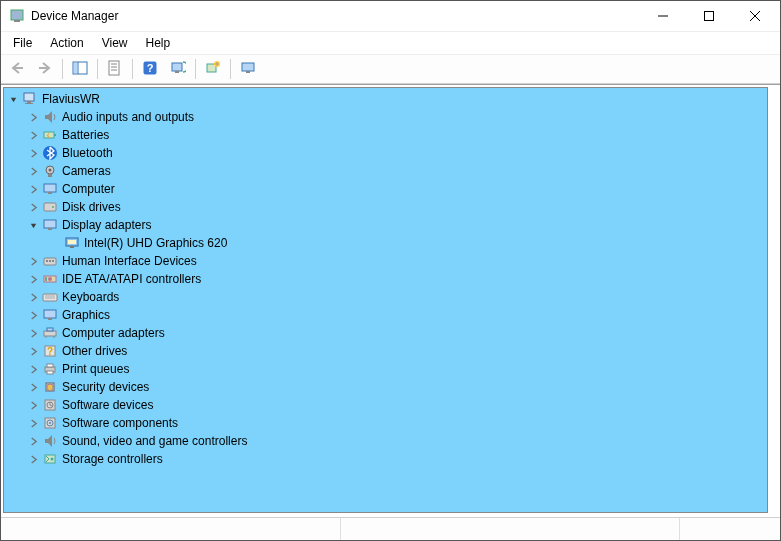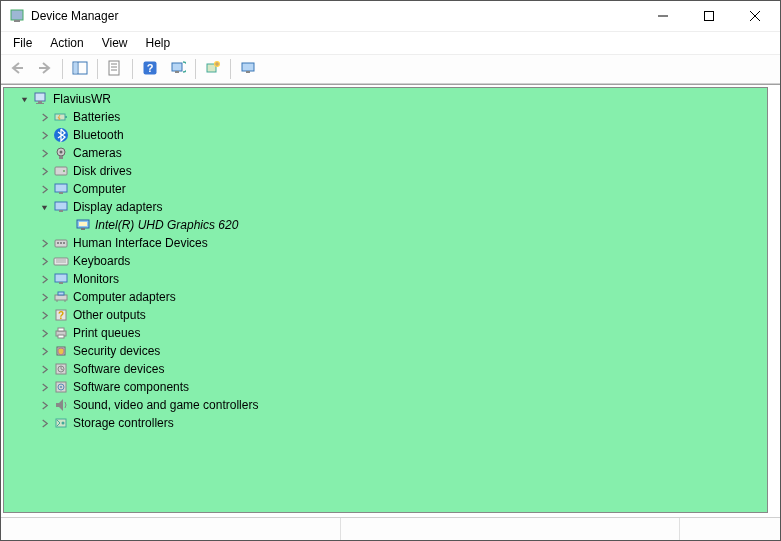--- a/index.html
+++ b/index.html
@@ -97,22 +97,22 @@
     flex: 1;
     position: relative;
     overflow: hidden;
     border-top: 1px solid #a0a0a0;
   }
   .tree-pane {
     position:absolute;
     left:2px; right:12px; top:2px; bottom:4px;
     overflow-y: auto;
     border: 1px solid #888;
-    background:#86efac;
-    padding: 2px 11px;
+    background:#7dd3fc;
+    padding: 2px 0;
   }
   .tree-row {
     display: flex;
     align-items: center;
     height: 18px;
     padding-left: 2px;
     white-space: nowrap;
   }
   .exp {
     width: 14px; height: 14px;
@@ -124,21 +124,21 @@
   .node-icon {
     width: 16px; height: 16px;
     display:flex; align-items:center; justify-content:center;
     margin-right: 4px;
   }
   .node-label {
     padding-right:6px;
   }
   .d0 { padding-left: 2px; }
   .d1 { padding-left: 22px; }
-  .d2 { padding-left: 44px; font-style: italic; }
+  .d2 { padding-left: 44px; }
   
   .statusbar {
     height: 22px;
     border-top: 1px solid #d0d0d0;
     display:flex; align-items:center;
     background:#fdfdfd;
   }
   .status-cell {
     flex:1; height:100%; border-right:1px solid #e0e0e0;
   }
@@ -264,20 +264,34 @@
           <span class="node-label">FlaviusWR</span>
         </div>
         <div class="tree-row d1">
           <span class="exp">
             <svg viewBox="0 0 10 10">
               <path d="M3 1 L8 5 L3 9" fill="none" stroke="#707070" stroke-width="1.4"></path>
             </svg>
           </span>
           <span class="node-icon">
             <svg viewBox="0 0 16 16" width="16" height="16">
+              <path d="M3 6 L6 6 L10 2 L10 14 L6 10 L3 10 Z" fill="#888"></path>
+              <path d="M12 5 Q14 8 12 11" fill="none" stroke="#888"></path>
+            </svg>
+          </span>
+          <span class="node-label">Audio inputs and outputs</span>
+        </div>
+        <div class="tree-row d1">
+          <span class="exp">
+            <svg viewBox="0 0 10 10">
+              <path d="M3 1 L8 5 L3 9" fill="none" stroke="#707070" stroke-width="1.4"></path>
+            </svg>
+          </span>
+          <span class="node-icon">
+            <svg viewBox="0 0 16 16" width="16" height="16">
               <rect x="2" y="5" width="10" height="6" fill="#cfe3c7" stroke="#4a9"></rect>
               <rect x="12" y="7" width="2" height="2" fill="#4a9"></rect>
               <path d="M7 6 L5 9 H7 L6 11" fill="none" stroke="#e8a23a"></path>
             </svg>
           </span>
           <span class="node-label">Batteries</span>
         </div>
         <div class="tree-row d1">
           <span class="exp">
             <svg viewBox="0 0 10 10">
@@ -308,39 +322,39 @@
           <span class="node-label">Cameras</span>
         </div>
         <div class="tree-row d1">
           <span class="exp">
             <svg viewBox="0 0 10 10">
               <path d="M3 1 L8 5 L3 9" fill="none" stroke="#707070" stroke-width="1.4"></path>
             </svg>
           </span>
           <span class="node-icon">
             <svg viewBox="0 0 16 16" width="16" height="16">
+              <rect x="2" y="3" width="12" height="8" fill="#b7d6f5" stroke="#3a77b5"></rect>
+              <rect x="6" y="11" width="4" height="2" fill="#888"></rect>
+            </svg>
+          </span>
+          <span class="node-label">Computer</span>
+        </div>
+        <div class="tree-row d1">
+          <span class="exp">
+            <svg viewBox="0 0 10 10">
+              <path d="M3 1 L8 5 L3 9" fill="none" stroke="#707070" stroke-width="1.4"></path>
+            </svg>
+          </span>
+          <span class="node-icon">
+            <svg viewBox="0 0 16 16" width="16" height="16">
               <rect x="2" y="4" width="12" height="8" rx="1" fill="#d5d5d5" stroke="#888"></rect>
               <circle cx="11" cy="8" r="1" fill="#6a6"></circle>
             </svg>
           </span>
           <span class="node-label">Disk drives</span>
-        </div>
-        <div class="tree-row d1">
-          <span class="exp">
-            <svg viewBox="0 0 10 10">
-              <path d="M3 1 L8 5 L3 9" fill="none" stroke="#707070" stroke-width="1.4"></path>
-            </svg>
-          </span>
-          <span class="node-icon">
-            <svg viewBox="0 0 16 16" width="16" height="16">
-              <rect x="2" y="3" width="12" height="8" fill="#b7d6f5" stroke="#3a77b5"></rect>
-              <rect x="6" y="11" width="4" height="2" fill="#888"></rect>
-            </svg>
-          </span>
-          <span class="node-label">Computer</span>
         </div>
         <div class="tree-row d1">
           <span class="exp">
             <svg viewBox="0 0 10 10">
               <path d="M2 3 L8 3 L5 8 Z" fill="#404040"></path>
             </svg>
           </span>
           <span class="node-icon">
             <svg viewBox="0 0 16 16" width="16" height="16">
               <rect x="2" y="3" width="12" height="8" fill="#b7d6f5" stroke="#3a77b5"></rect>
@@ -377,40 +391,55 @@
           <span class="node-label">Human Interface Devices</span>
         </div>
         <div class="tree-row d1">
           <span class="exp">
             <svg viewBox="0 0 10 10">
               <path d="M3 1 L8 5 L3 9" fill="none" stroke="#707070" stroke-width="1.4"></path>
             </svg>
           </span>
           <span class="node-icon">
             <svg viewBox="0 0 16 16" width="16" height="16">
+              <rect x="2" y="5" width="12" height="6" fill="#e0d7a7" stroke="#a79"></rect>
+              <circle cx="8" cy="8" r="2" fill="#b79"></circle>
+              <rect x="3" y="6" width="2" height="4" fill="#6a9"></rect>
+            </svg>
+          </span>
+          <span class="node-label">IDE ATA/ATAPI controllers</span>
+        </div>
+        <div class="tree-row d1">
+          <span class="exp">
+            <svg viewBox="0 0 10 10">
+              <path d="M3 1 L8 5 L3 9" fill="none" stroke="#707070" stroke-width="1.4"></path>
+            </svg>
+          </span>
+          <span class="node-icon">
+            <svg viewBox="0 0 16 16" width="16" height="16">
               <rect x="1" y="5" width="14" height="7" rx="1" fill="#e5e5e5" stroke="#888"></rect>
               <line x1="3" y1="7" x2="13" y2="7" stroke="#aaa"></line>
               <line x1="3" y1="9" x2="13" y2="9" stroke="#aaa"></line>
             </svg>
           </span>
           <span class="node-label">Keyboards</span>
         </div>
         <div class="tree-row d1">
           <span class="exp">
             <svg viewBox="0 0 10 10">
               <path d="M3 1 L8 5 L3 9" fill="none" stroke="#707070" stroke-width="1.4"></path>
             </svg>
           </span>
           <span class="node-icon">
             <svg viewBox="0 0 16 16" width="16" height="16">
               <rect x="2" y="3" width="12" height="8" fill="#b7d6f5" stroke="#3a77b5"></rect>
               <rect x="6" y="11" width="4" height="2" fill="#888"></rect>
             </svg>
           </span>
-          <span class="node-label">Monitors</span>
+          <span class="node-label">Graphics</span>
         </div>
         <div class="tree-row d1">
           <span class="exp">
             <svg viewBox="0 0 10 10">
               <path d="M3 1 L8 5 L3 9" fill="none" stroke="#707070" stroke-width="1.4"></path>
             </svg>
           </span>
           <span class="node-icon">
             <svg viewBox="0 0 16 16" width="16" height="16">
               <rect x="2" y="6" width="12" height="5" fill="#d5d5d5" stroke="#888"></rect>
@@ -426,21 +455,21 @@
             <svg viewBox="0 0 10 10">
               <path d="M3 1 L8 5 L3 9" fill="none" stroke="#707070" stroke-width="1.4"></path>
             </svg>
           </span>
           <span class="node-icon">
             <svg viewBox="0 0 16 16" width="16" height="16">
               <rect x="3" y="3" width="10" height="10" fill="#e5e5e5" stroke="#888"></rect>
               <text x="8" y="12" font-size="10" text-anchor="middle" fill="#d9a400" font-weight="bold">?</text>
             </svg>
           </span>
-          <span class="node-label">Other outputs</span>
+          <span class="node-label">Other drives</span>
         </div>
         <div class="tree-row d1">
           <span class="exp">
             <svg viewBox="0 0 10 10">
               <path d="M3 1 L8 5 L3 9" fill="none" stroke="#707070" stroke-width="1.4"></path>
             </svg>
           </span>
           <span class="node-icon">
             <svg viewBox="0 0 16 16" width="16" height="16">
               <rect x="3" y="6" width="10" height="5" fill="#ccc" stroke="#888"></rect>

